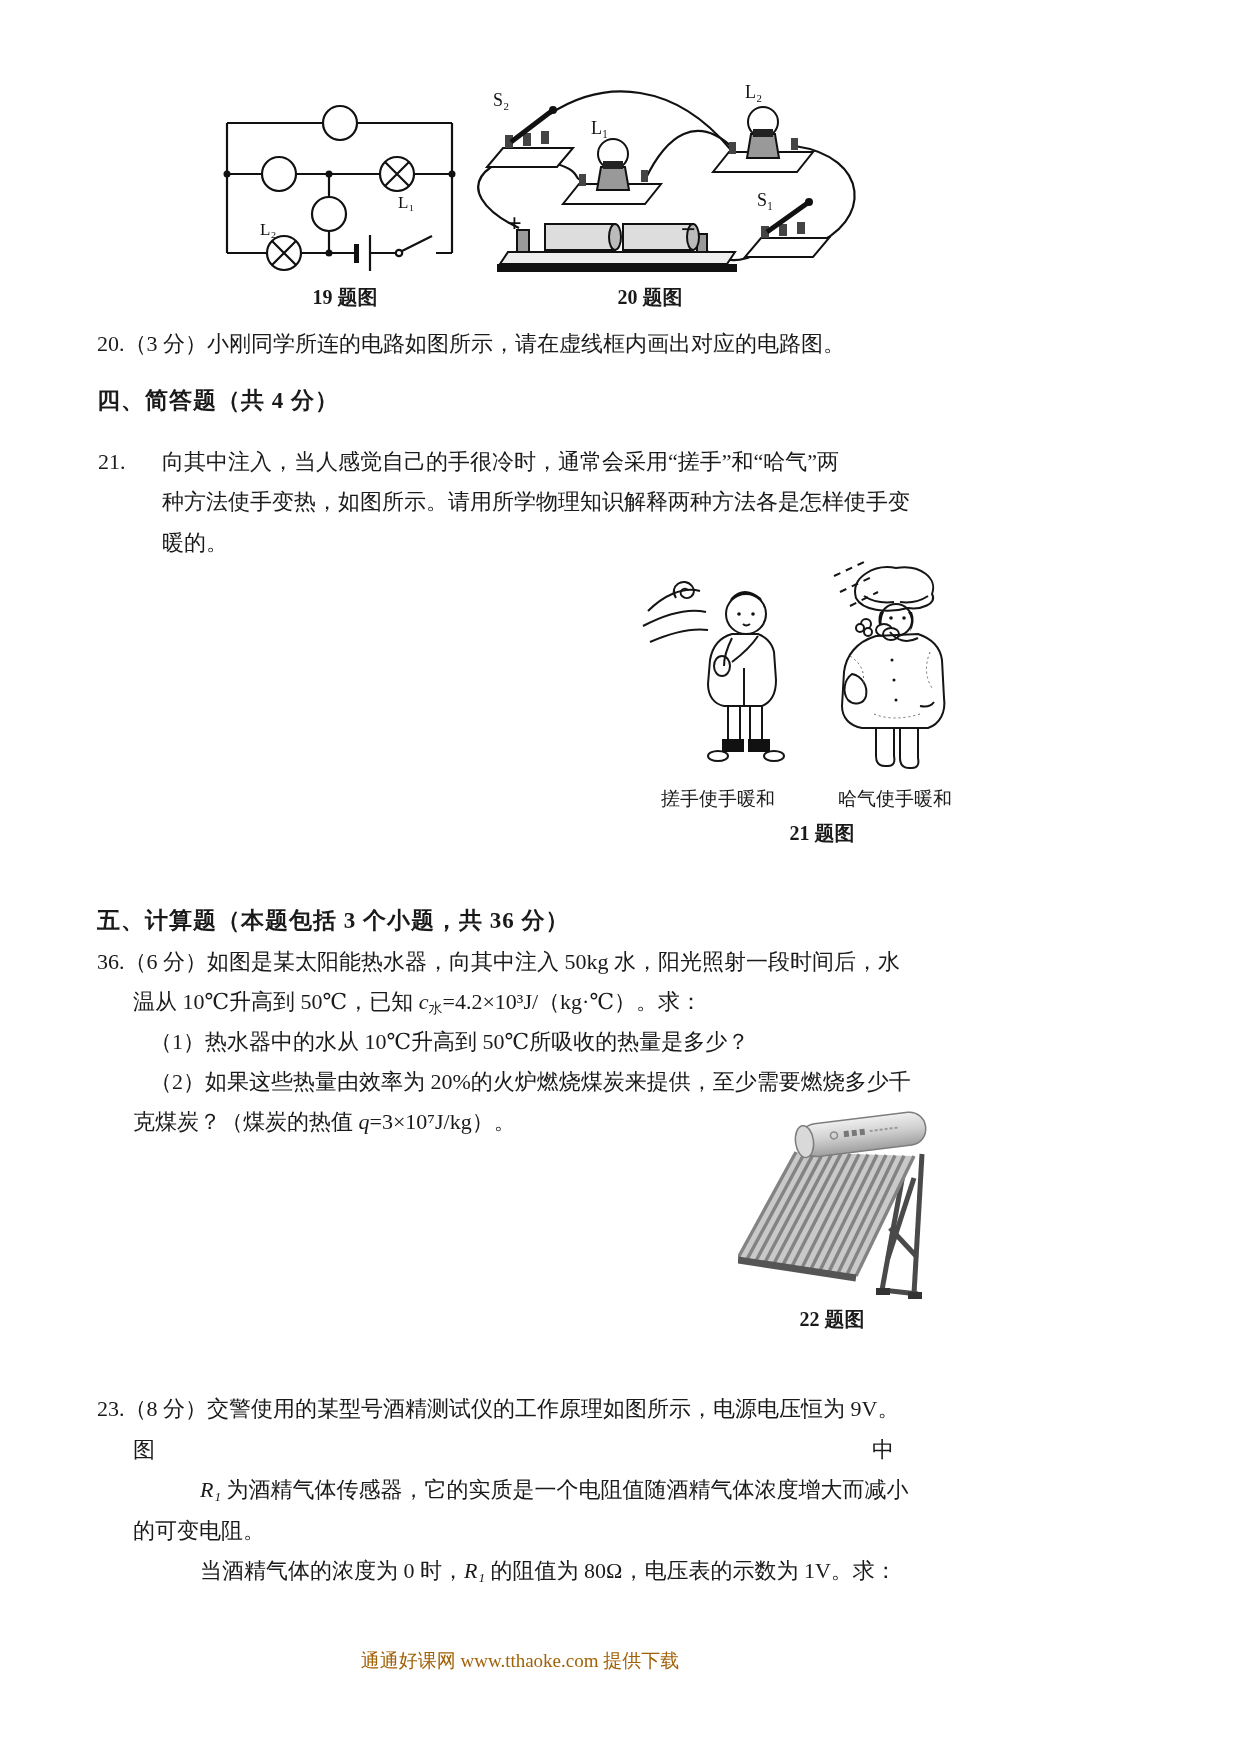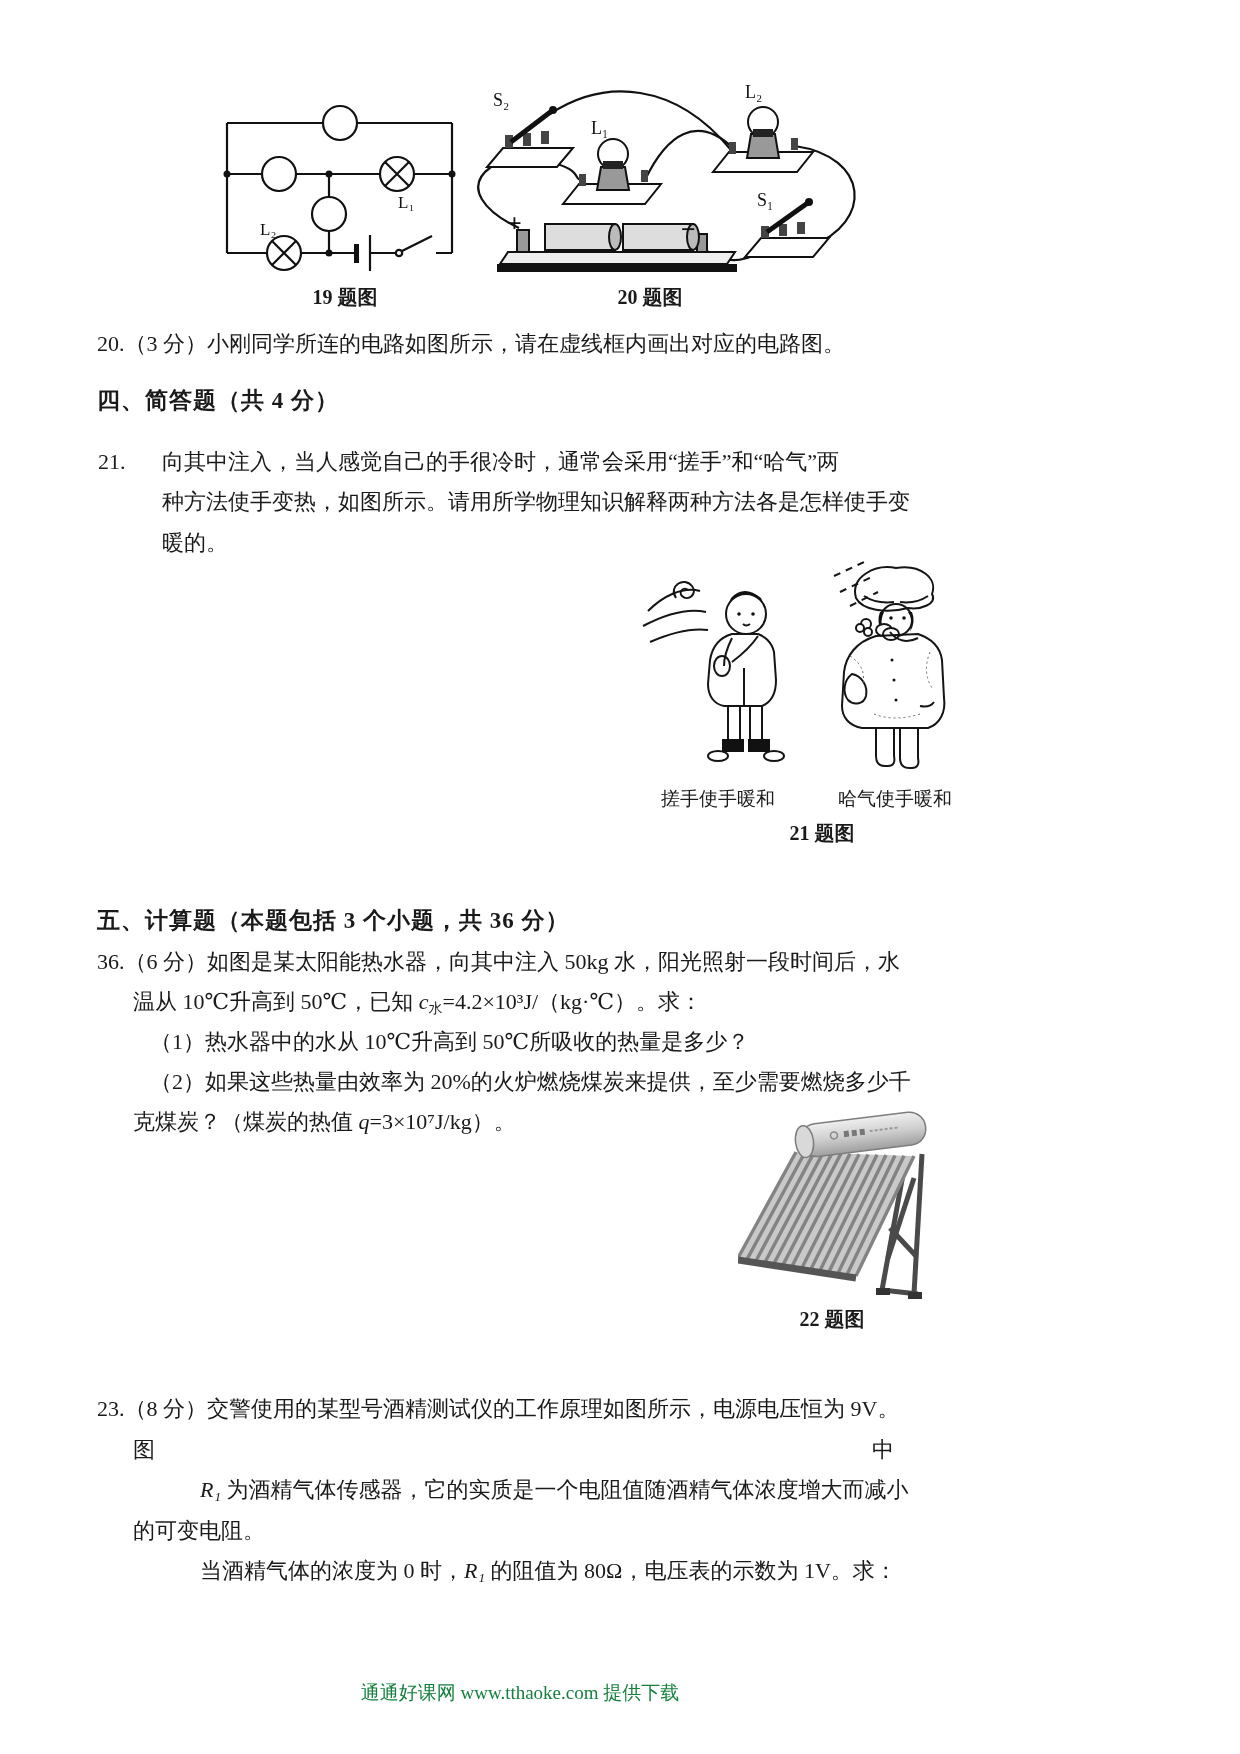--- a/index.html
+++ b/index.html
@@ -2,21 +2,21 @@
 <html><head>
 <meta charset="utf-8">
 <style>
   html,body{margin:0;padding:0;background:#ffffff;}
   .page{position:relative;width:1240px;height:1754px;background:#fff;overflow:hidden;
         font-family:"Liberation Serif","DejaVu Serif",serif;color:#1a1a1a;}
   .ln{position:absolute;font-size:22px;line-height:28px;white-space:nowrap;}
   .hd{position:absolute;font-size:23px;font-weight:bold;white-space:nowrap;letter-spacing:1px;}
   .cap{position:absolute;font-size:20px;text-align:center;white-space:nowrap;font-weight:bold;}
   .smallcap{position:absolute;font-size:19px;text-align:center;white-space:nowrap;}
-  .footer{position:absolute;font-size:19px;text-align:center;white-space:nowrap;color:#15803d;margin-top:32px;}
+  .footer{position:absolute;font-size:19px;text-align:center;white-space:nowrap;color:#a16207;}
   .var{font-style:italic;}
   .sub{font-size:14px;position:relative;top:4px;}
   svg{position:absolute;display:block;}
   svg text{font-family:"Liberation Serif","DejaVu Serif",serif;}
 </style>
 </head>
 <body>
 
 <div class="page">
 

